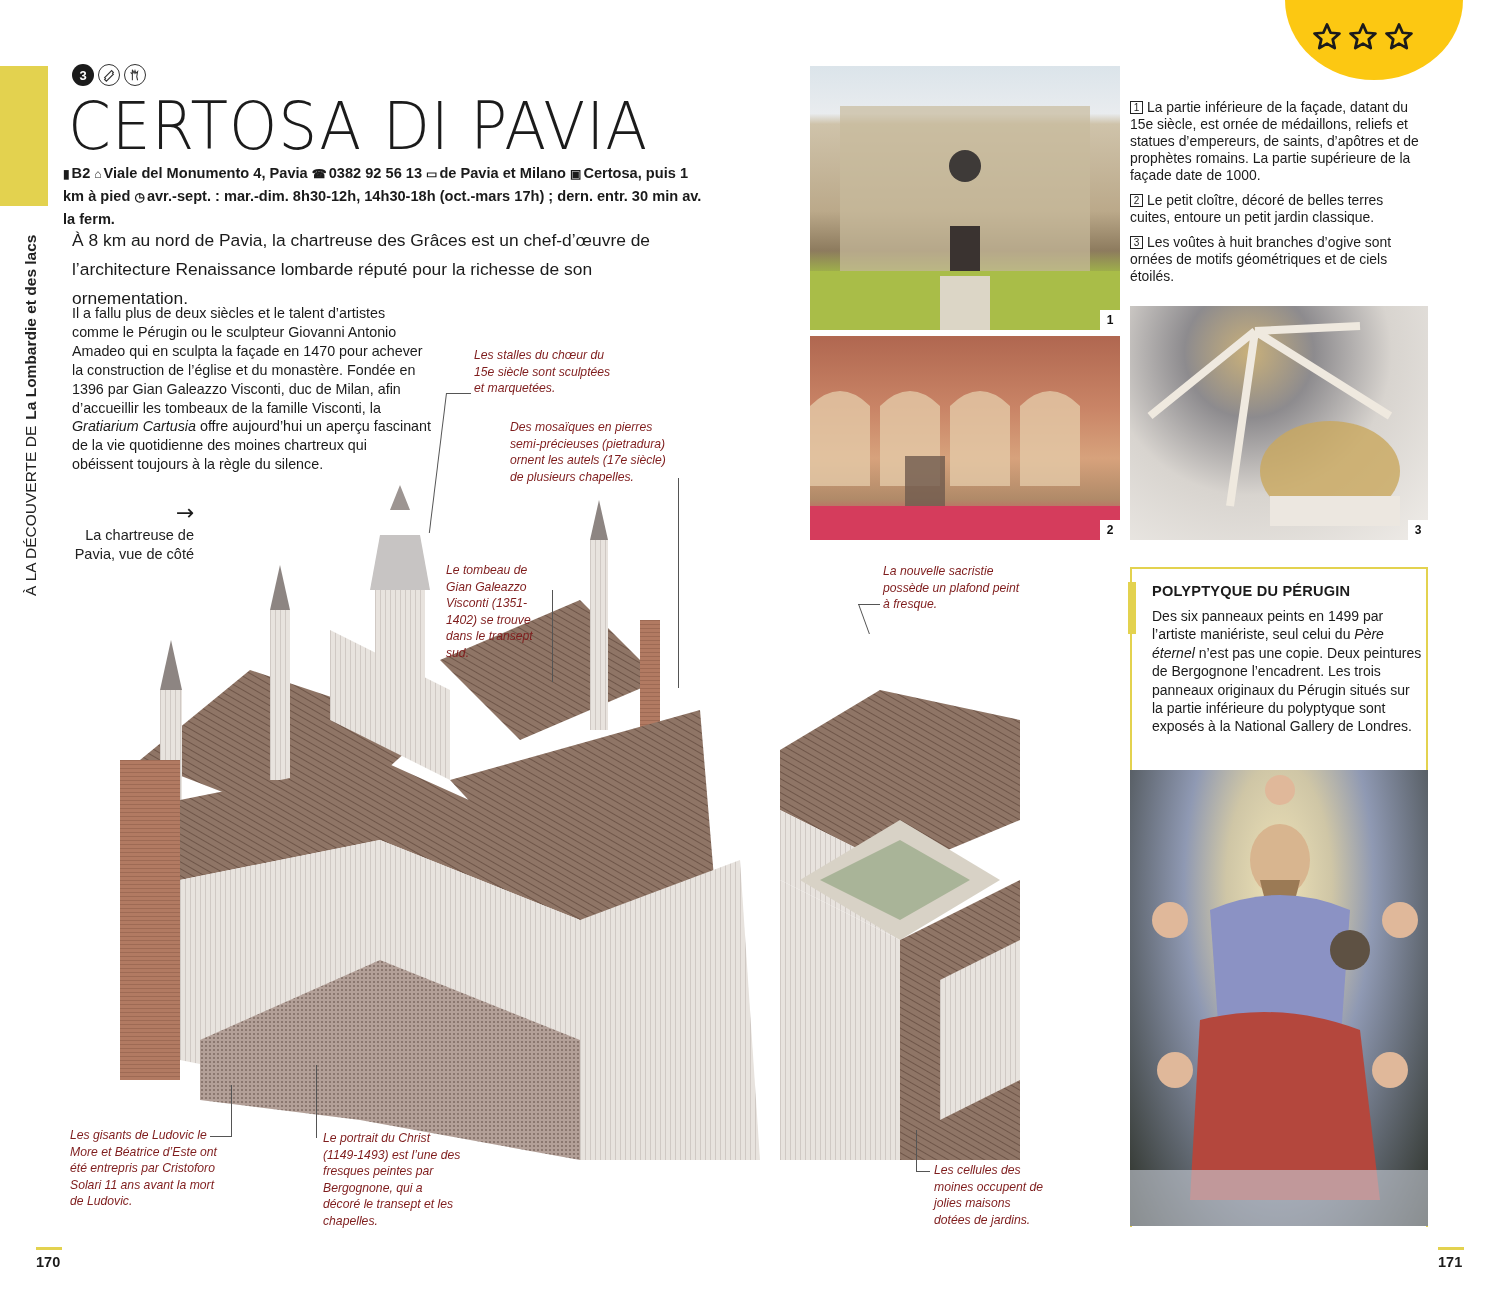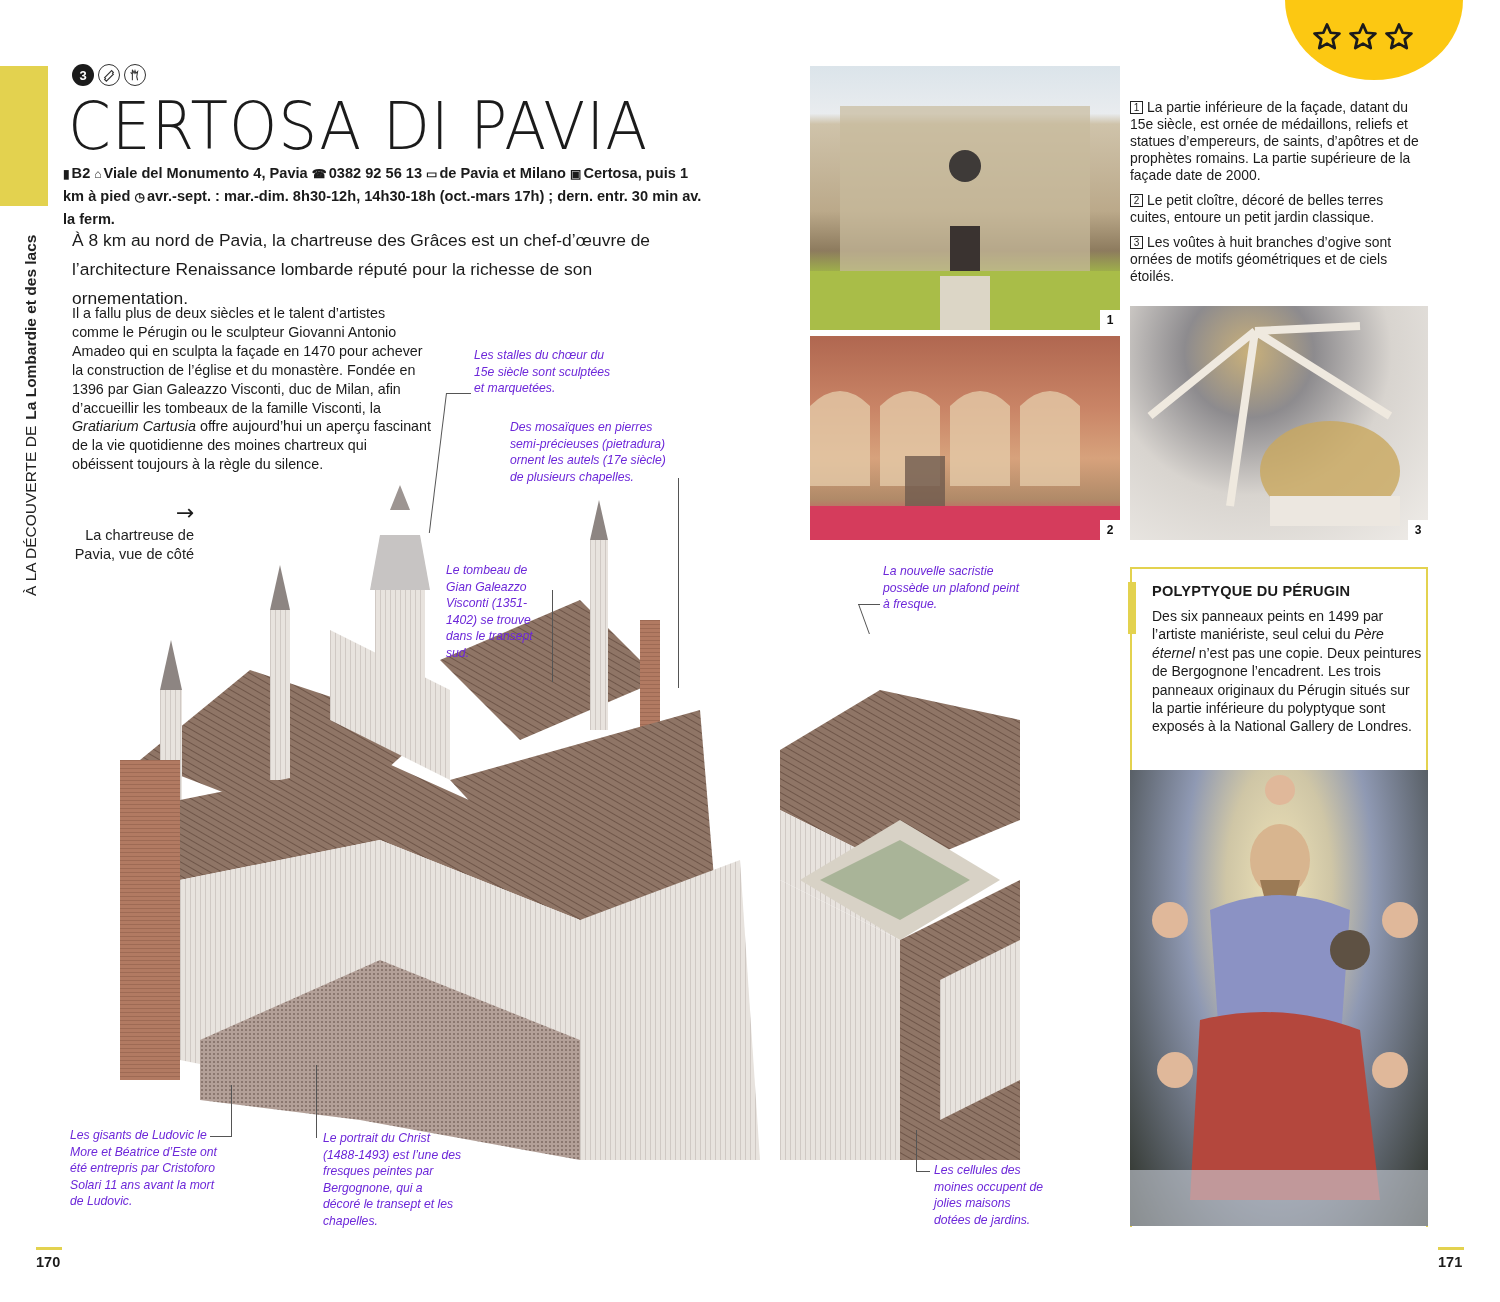--- a/index.html
+++ b/index.html
@@ -27,21 +27,21 @@
     letter-spacing: 1px; color: #1b1b1b; -webkit-text-stroke: 0; font-stretch: condensed; transform: scaleX(0.93); transform-origin: 0 0; }
 
   .info { left: 63px; top: 162px; width: 640px; font-family: "Liberation Sans", sans-serif; font-weight: 700;
     font-size: 14.6px; line-height: 22px; color: #1b1b1b; }
   .info .ic { display: inline-block; font-size: 12px; margin-right: 2px; }
 
   .intro { left: 72px; top: 226px; width: 640px; font-family: "Liberation Sans", sans-serif; font-size: 17.4px; line-height: 29px; }
 
   .body-text { left: 72px; top: 304px; width: 360px; font-family: "Liberation Sans", sans-serif; font-size: 14.3px; line-height: 18.9px; }
 
-  .caption { font-family: "Liberation Sans", sans-serif; font-style: italic; font-size: 12.2px; line-height: 16.5px; color: #6d28d9; }
+  .caption { font-family: "Liberation Sans", sans-serif; font-style: italic; font-size: 12.2px; line-height: 16.5px; color: #7f1d1d; }
   .caption-up { font-family: "Liberation Sans", sans-serif; font-size: 14.5px; line-height: 19px; color: #222; text-align: right; }
   .right { text-align: left; }
 
   .leader { position: absolute; background: #555; }
 
   
   .illus { left: 120px; top: 480px; width: 900px; height: 680px; }
 
   
   .photo { position: absolute; overflow: hidden; }
@@ -178,21 +178,21 @@
 <div class="leader" style="left:552px;top:590px;width:1px;height:92px;"></div>
 
 <div class="abs caption" style="left:883px;top:563px;width:140px;">La nouvelle sacristie possède un plafond peint à fresque.</div>
 <div class="leader" style="left:858px;top:604px;width:22px;height:1px;"></div>
 <div class="leader" style="left:858px;top:604px;width:1px;height:30px;transform:skewX(20deg);transform-origin:top;"></div>
 
 <div class="abs caption right" style="left:70px;top:1127px;width:148px;">Les gisants de Ludovic le More et Béatrice d’Este ont été entrepris par Cristoforo Solari 11 ans avant la mort de Ludovic.</div>
 <div class="leader" style="left:210px;top:1136px;width:21px;height:1px;"></div>
 <div class="leader" style="left:231px;top:1085px;width:1px;height:52px;"></div>
 
-<div class="abs caption" style="left:323px;top:1130px;width:140px;">Le portrait du Christ (1488-1493) est l’une des fresques peintes par Bergognone, qui a décoré le transept et les chapelles.</div>
+<div class="abs caption" style="left:323px;top:1130px;width:140px;">Le portrait du Christ (1149-1493) est l’une des fresques peintes par Bergognone, qui a décoré le transept et les chapelles.</div>
 <div class="leader" style="left:316px;top:1065px;width:1px;height:73px;"></div>
 
 <div class="abs caption" style="left:934px;top:1162px;width:110px;">Les cellules des moines occupent de jolies maisons dotées de jardins.</div>
 <div class="leader" style="left:916px;top:1130px;width:1px;height:42px;"></div>
 <div class="leader" style="left:916px;top:1171px;width:14px;height:1px;"></div>
 
 <div class="photo" style="left:810px;top:66px;width:310px;height:264px;background:linear-gradient(180deg,#dbe4ea 0%,#e9ecef 18%,#cfc3aa 22%,#bba98a 55%,#8d7b5e 70%,#9fb04a 78%,#c9d467 100%);">
   <svg width="310" height="264" viewBox="0 0 310 264" style="position:absolute;left:0;top:0;">
     <rect x="30" y="40" width="250" height="170" fill="#c8bb9c" opacity="0.7"></rect>
     <circle cx="155" cy="100" r="16" fill="#3e3a38"></circle>
@@ -213,21 +213,21 @@
 <div class="photo" style="left:1130px;top:306px;width:298px;height:234px;background:radial-gradient(circle at 40% 20%,#c9b07a 0%,#8d8b8e 25%,#d8d4cf 55%,#efece8 100%);">
   <svg width="298" height="234" viewBox="0 0 298 234" style="position:absolute;left:0;top:0;">
     <path d="M125 25 L20 110 M125 25 L100 200 M125 25 L260 110 M125 25 L230 20" stroke="#efe9df" stroke-width="8"></path>
     <ellipse cx="200" cy="165" rx="70" ry="50" fill="#c9a85e" opacity="0.8"></ellipse>
     <rect x="140" y="190" width="130" height="30" fill="#ece7e0"></rect>
   </svg>
   <div class="photo-num">3</div>
 </div>
 
 <div class="abs notes">
-  <p><span class="boxnum">1</span><span>La partie inférieure de la façade, datant du 15e siècle, est ornée de médaillons, reliefs et statues d’empereurs, de saints, d’apôtres et de prophètes romains. La partie supérieure de la façade date de 2000.</span></p>
+  <p><span class="boxnum">1</span><span>La partie inférieure de la façade, datant du 15e siècle, est ornée de médaillons, reliefs et statues d’empereurs, de saints, d’apôtres et de prophètes romains. La partie supérieure de la façade date de 1000.</span></p>
   <p><span class="boxnum">2</span><span>Le petit cloître, décoré de belles terres cuites, entoure un petit jardin classique.</span></p>
   <p><span class="boxnum">3</span><span>Les voûtes à huit branches d’ogive sont ornées de motifs géométriques et de ciels étoilés.</span></p>
 </div>
 
 <div class="abs sidebar-box"></div>
 <div class="abs sidebar-accent"></div>
 <h2 class="abs sidebar-title">POLYPTYQUE DU PÉRUGIN</h2>
 <p class="abs sidebar-text"><span>Des six panneaux peints en 1499 par l’artiste maniériste, seul celui du </span><i>Père éternel</i><span> n’est pas une copie. Deux peintures de Bergognone l’encadrent. Les trois panneaux originaux du Pérugin situés sur la partie inférieure du polyptyque sont exposés à la National Gallery de Londres.</span></p>
 <div class="photo" style="left:1130px;top:770px;width:298px;height:456px;background:radial-gradient(ellipse at 50% 25%,#efe3b8 0%,#cfc6a6 25%,#8f99b3 45%,#2a2e24 100%);">
   <svg width="298" height="456" viewBox="0 0 298 456" style="position:absolute;left:0;top:0;">

